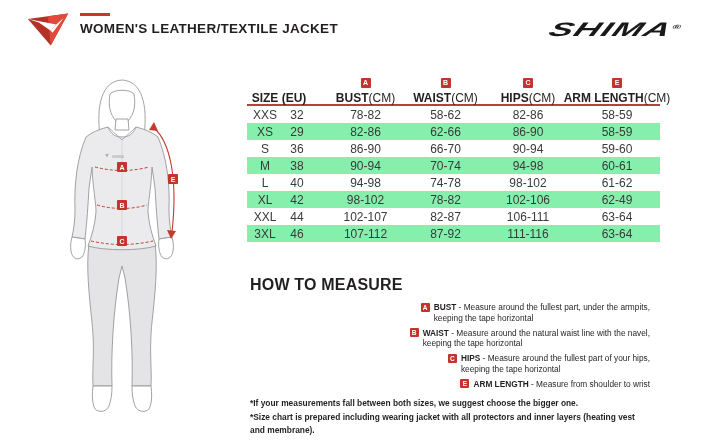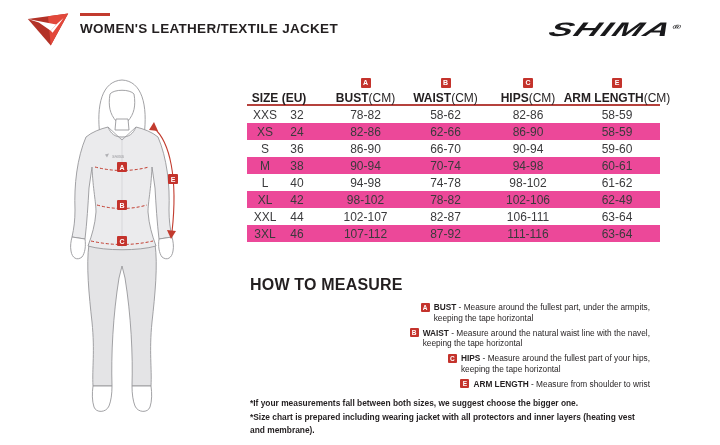--- a/index.html
+++ b/index.html
@@ -29,21 +29,21 @@
   .th{display:flex;flex-direction:column;align-items:center;justify-content:flex-end;gap:3px;white-space:nowrap;font-weight:bold;}
   .th-size{grid-column:1 / 3;}
   .th-line b{font-weight:bold;}
   .th-line span{font-weight:normal;}
   .badge{
     width:10px;height:10px;border-radius:1px;background:#c4332c;color:#fff;
     font-size:7px;font-weight:bold;line-height:10px;text-align:center;
     display:inline-block;flex:0 0 auto;
   }
   .tr{height:17px;line-height:18.4px;text-align:center;color:#3a3a3c;}
-  .tr.alt{background:#ec4899;}
+  .tr.alt{background:#86efac;}
   
   .howto{position:absolute;left:250px;top:276px;width:400px;}
   .howto-heading{margin:0 0 8px 0;font-size:16px;font-weight:bold;letter-spacing:.2px;}
   .mi{display:flex;gap:4px;margin:0 0 4.5px 8px;align-items:flex-start;justify-content:flex-end;}
   .mi .badge{width:9px;height:9px;line-height:9px;font-size:6.5px;margin-top:.5px;}
   .mi-text{font-size:8.3px;line-height:10.5px;}
   .mi-label{font-weight:bold;}
   .mi-line2:empty{display:none;}
   .footnotes{margin-top:8px;font-size:8.4px;font-weight:bold;line-height:13.5px;}
 </style>
@@ -147,21 +147,21 @@
     <div>XXS</div>
     <div>32</div>
     <div>78-82</div>
     <div>58-62</div>
     <div>82-86</div>
     <div>58-59</div>
       <div></div>
   </div>
   <div class="tr alt">
     <div>XS</div>
-    <div>24</div>
+    <div>29</div>
     <div>82-86</div>
     <div>62-66</div>
     <div>86-90</div>
     <div>58-59</div>
       <div></div>
   </div>
   <div class="tr">
     <div>S</div>
     <div>36</div>
     <div>86-90</div>

